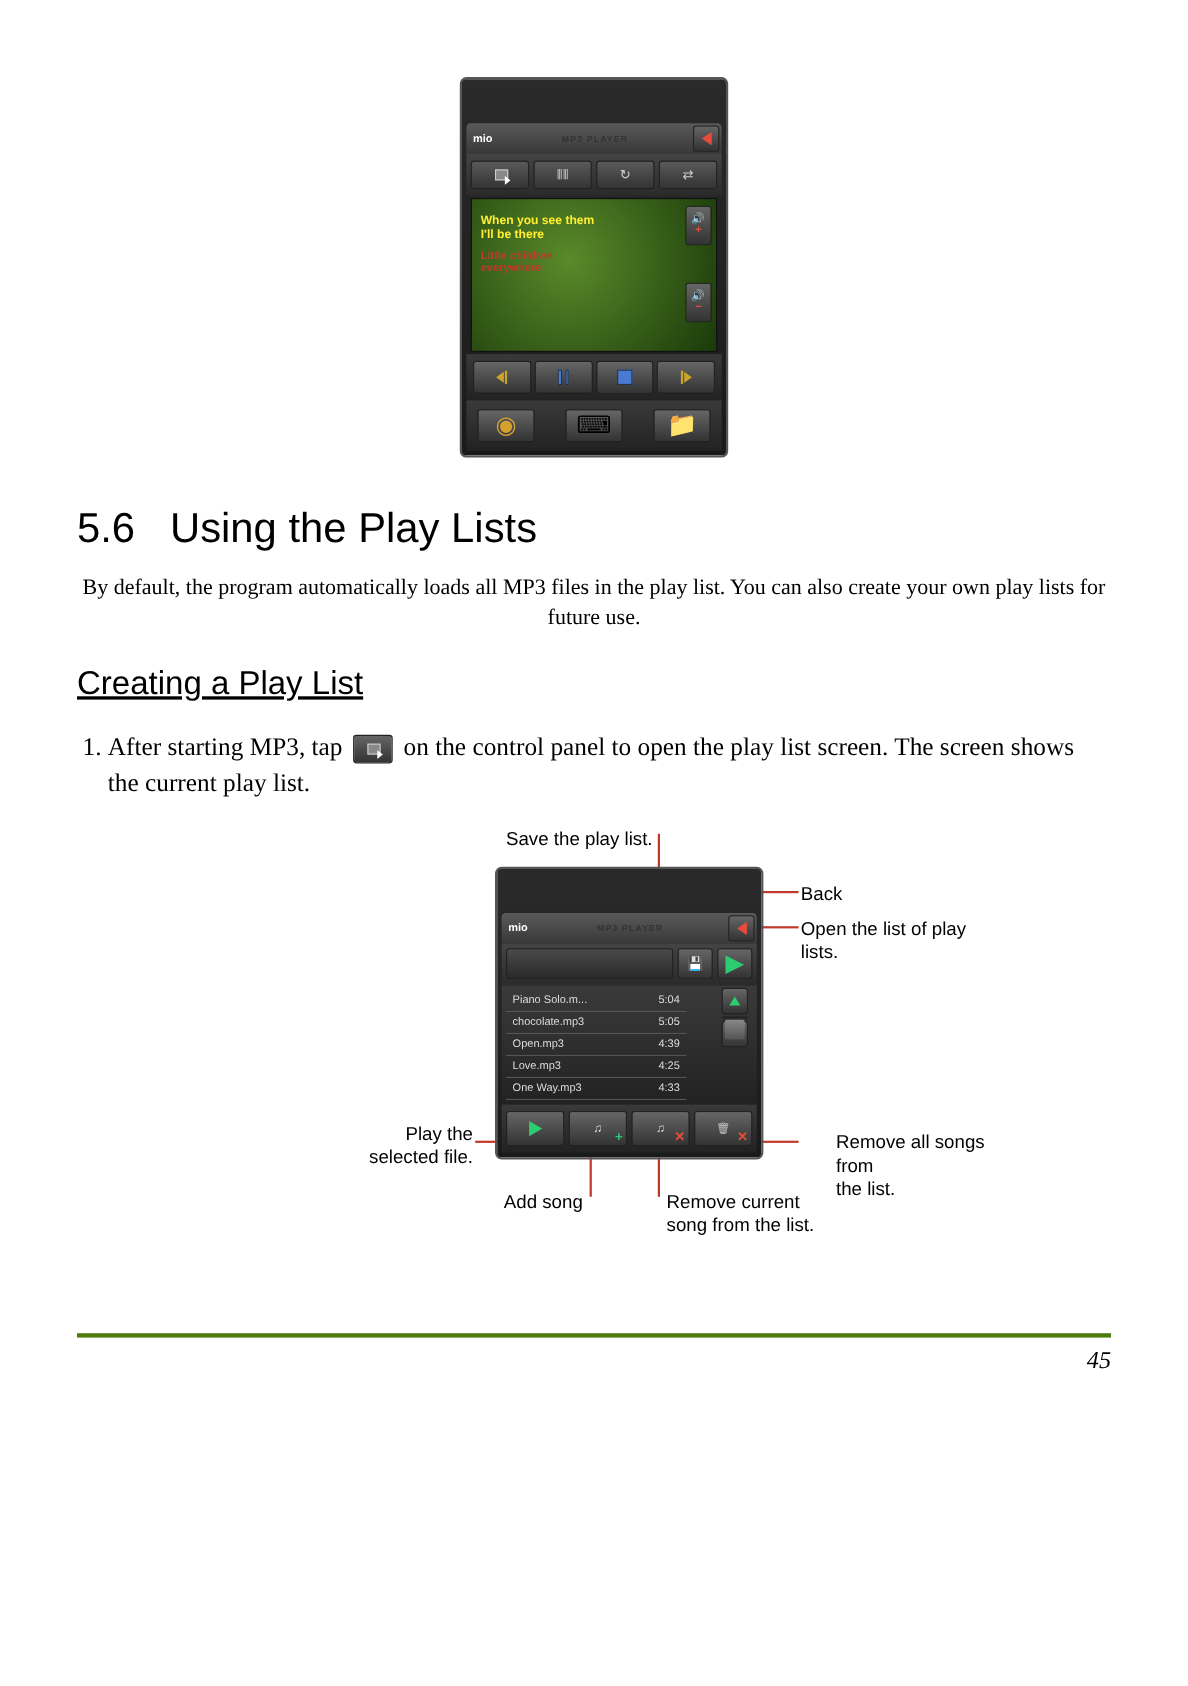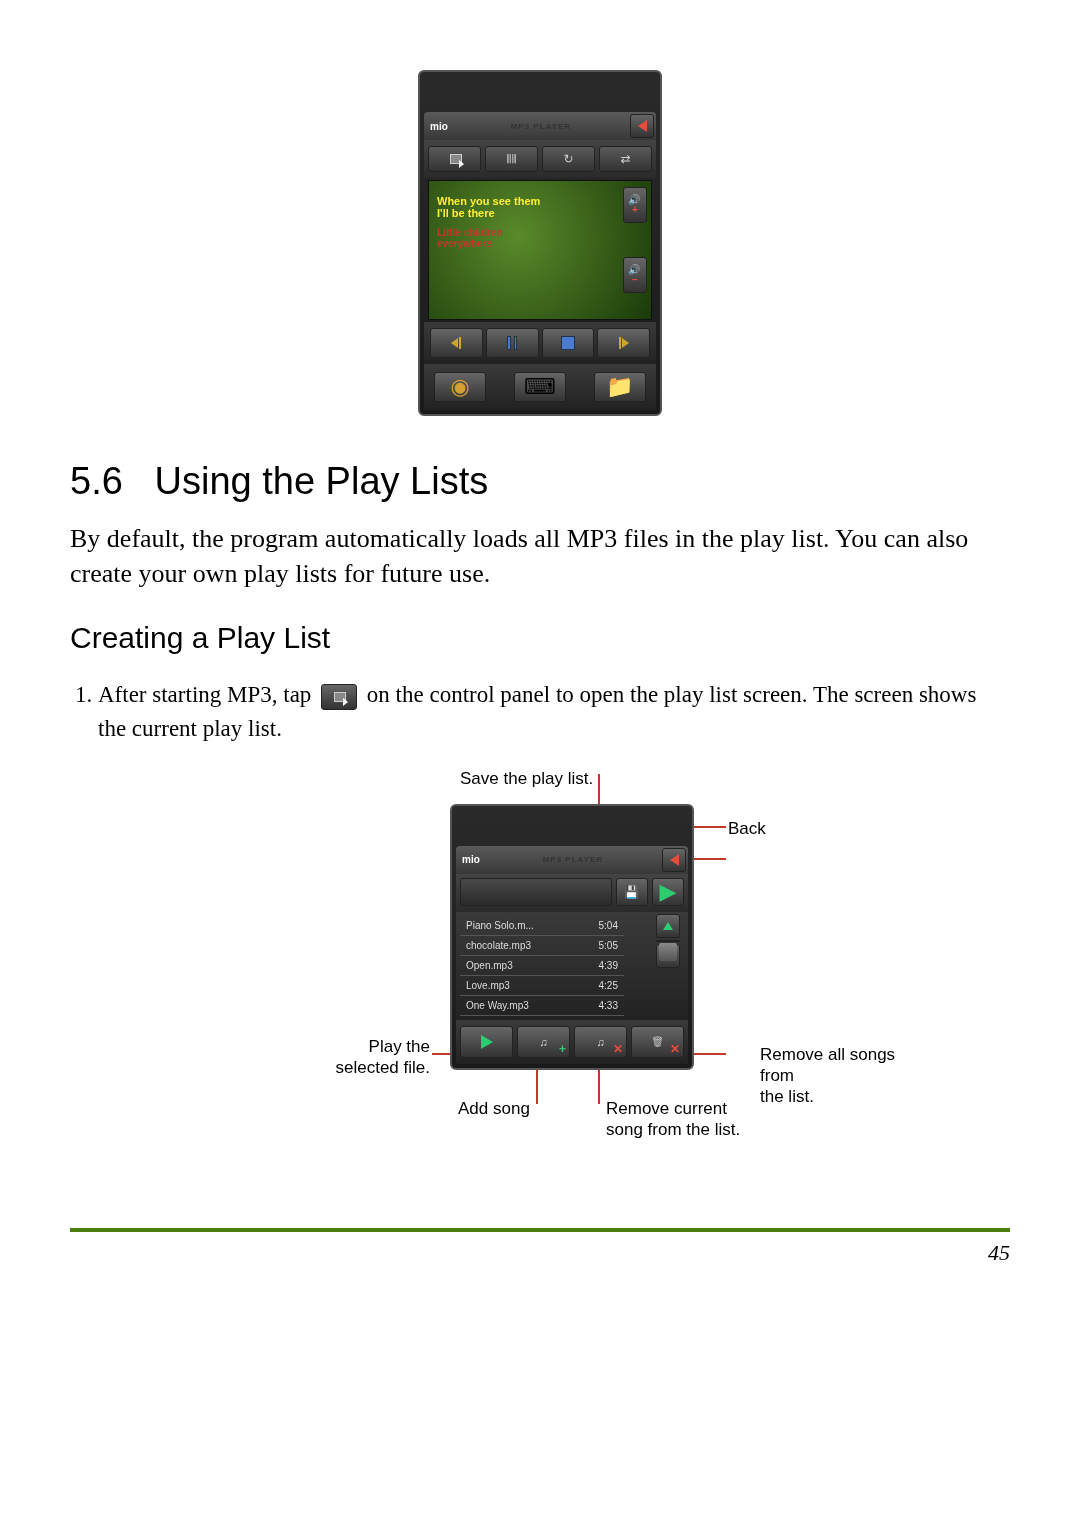--- a/index.html
+++ b/index.html
@@ -154,25 +154,27 @@
     font-family: Arial, Helvetica, sans-serif;
     font-weight: normal;
     font-size: 38px;
     margin: 44px 0 18px 0;
   }
   h2.sub {
     font-family: Arial, Helvetica, sans-serif;
     font-weight: normal;
     font-size: 30px;
     margin: 30px 0 14px 0;
+    text-decoration: underline;
   }
   .para {
-    font-size: 26px;
+    font-size: 20px;
     line-height: 1.35;
     margin: 0 0 8px 0;
+    text-align: center;
   }
   .steps {
     padding-left: 28px;
     font-size: 23px;
     line-height: 1.45;
   }
   .inline-btn {
     display: inline-flex;
     width: 34px;
     height: 24px;
@@ -471,20 +473,21 @@
 </ol>
 
 <div class="ann-wrap" style="height:400px;">
 
   <div class="ann-label" style="left:280px; top:0;">Save the play list.</div>
   <div class="ann-line" style="left:418px; top:6px; width:2px; height:68px;"></div>
 
   <div class="ann-label" style="left:548px; top:50px;">Back</div>
   <div class="ann-line" style="left:500px; top:58px; width:46px; height:2px;"></div>
 
+  <div class="ann-label" style="left:548px; top:82px;">Open the list of play lists.</div>
   <div class="ann-line" style="left:500px; top:90px; width:46px; height:2px;"></div>
 
   <div class="ann-label" style="left:580px; top:276px;">
     <span>Remove all songs from</span><br>
     <span>the list.</span>
   </div>
   <div class="ann-line" style="left:500px; top:285px; width:46px; height:2px;"></div>
 
   <div class="ann-label" style="left:130px; top:268px; text-align:right; width:120px;">
     <span>Play the</span><br>

